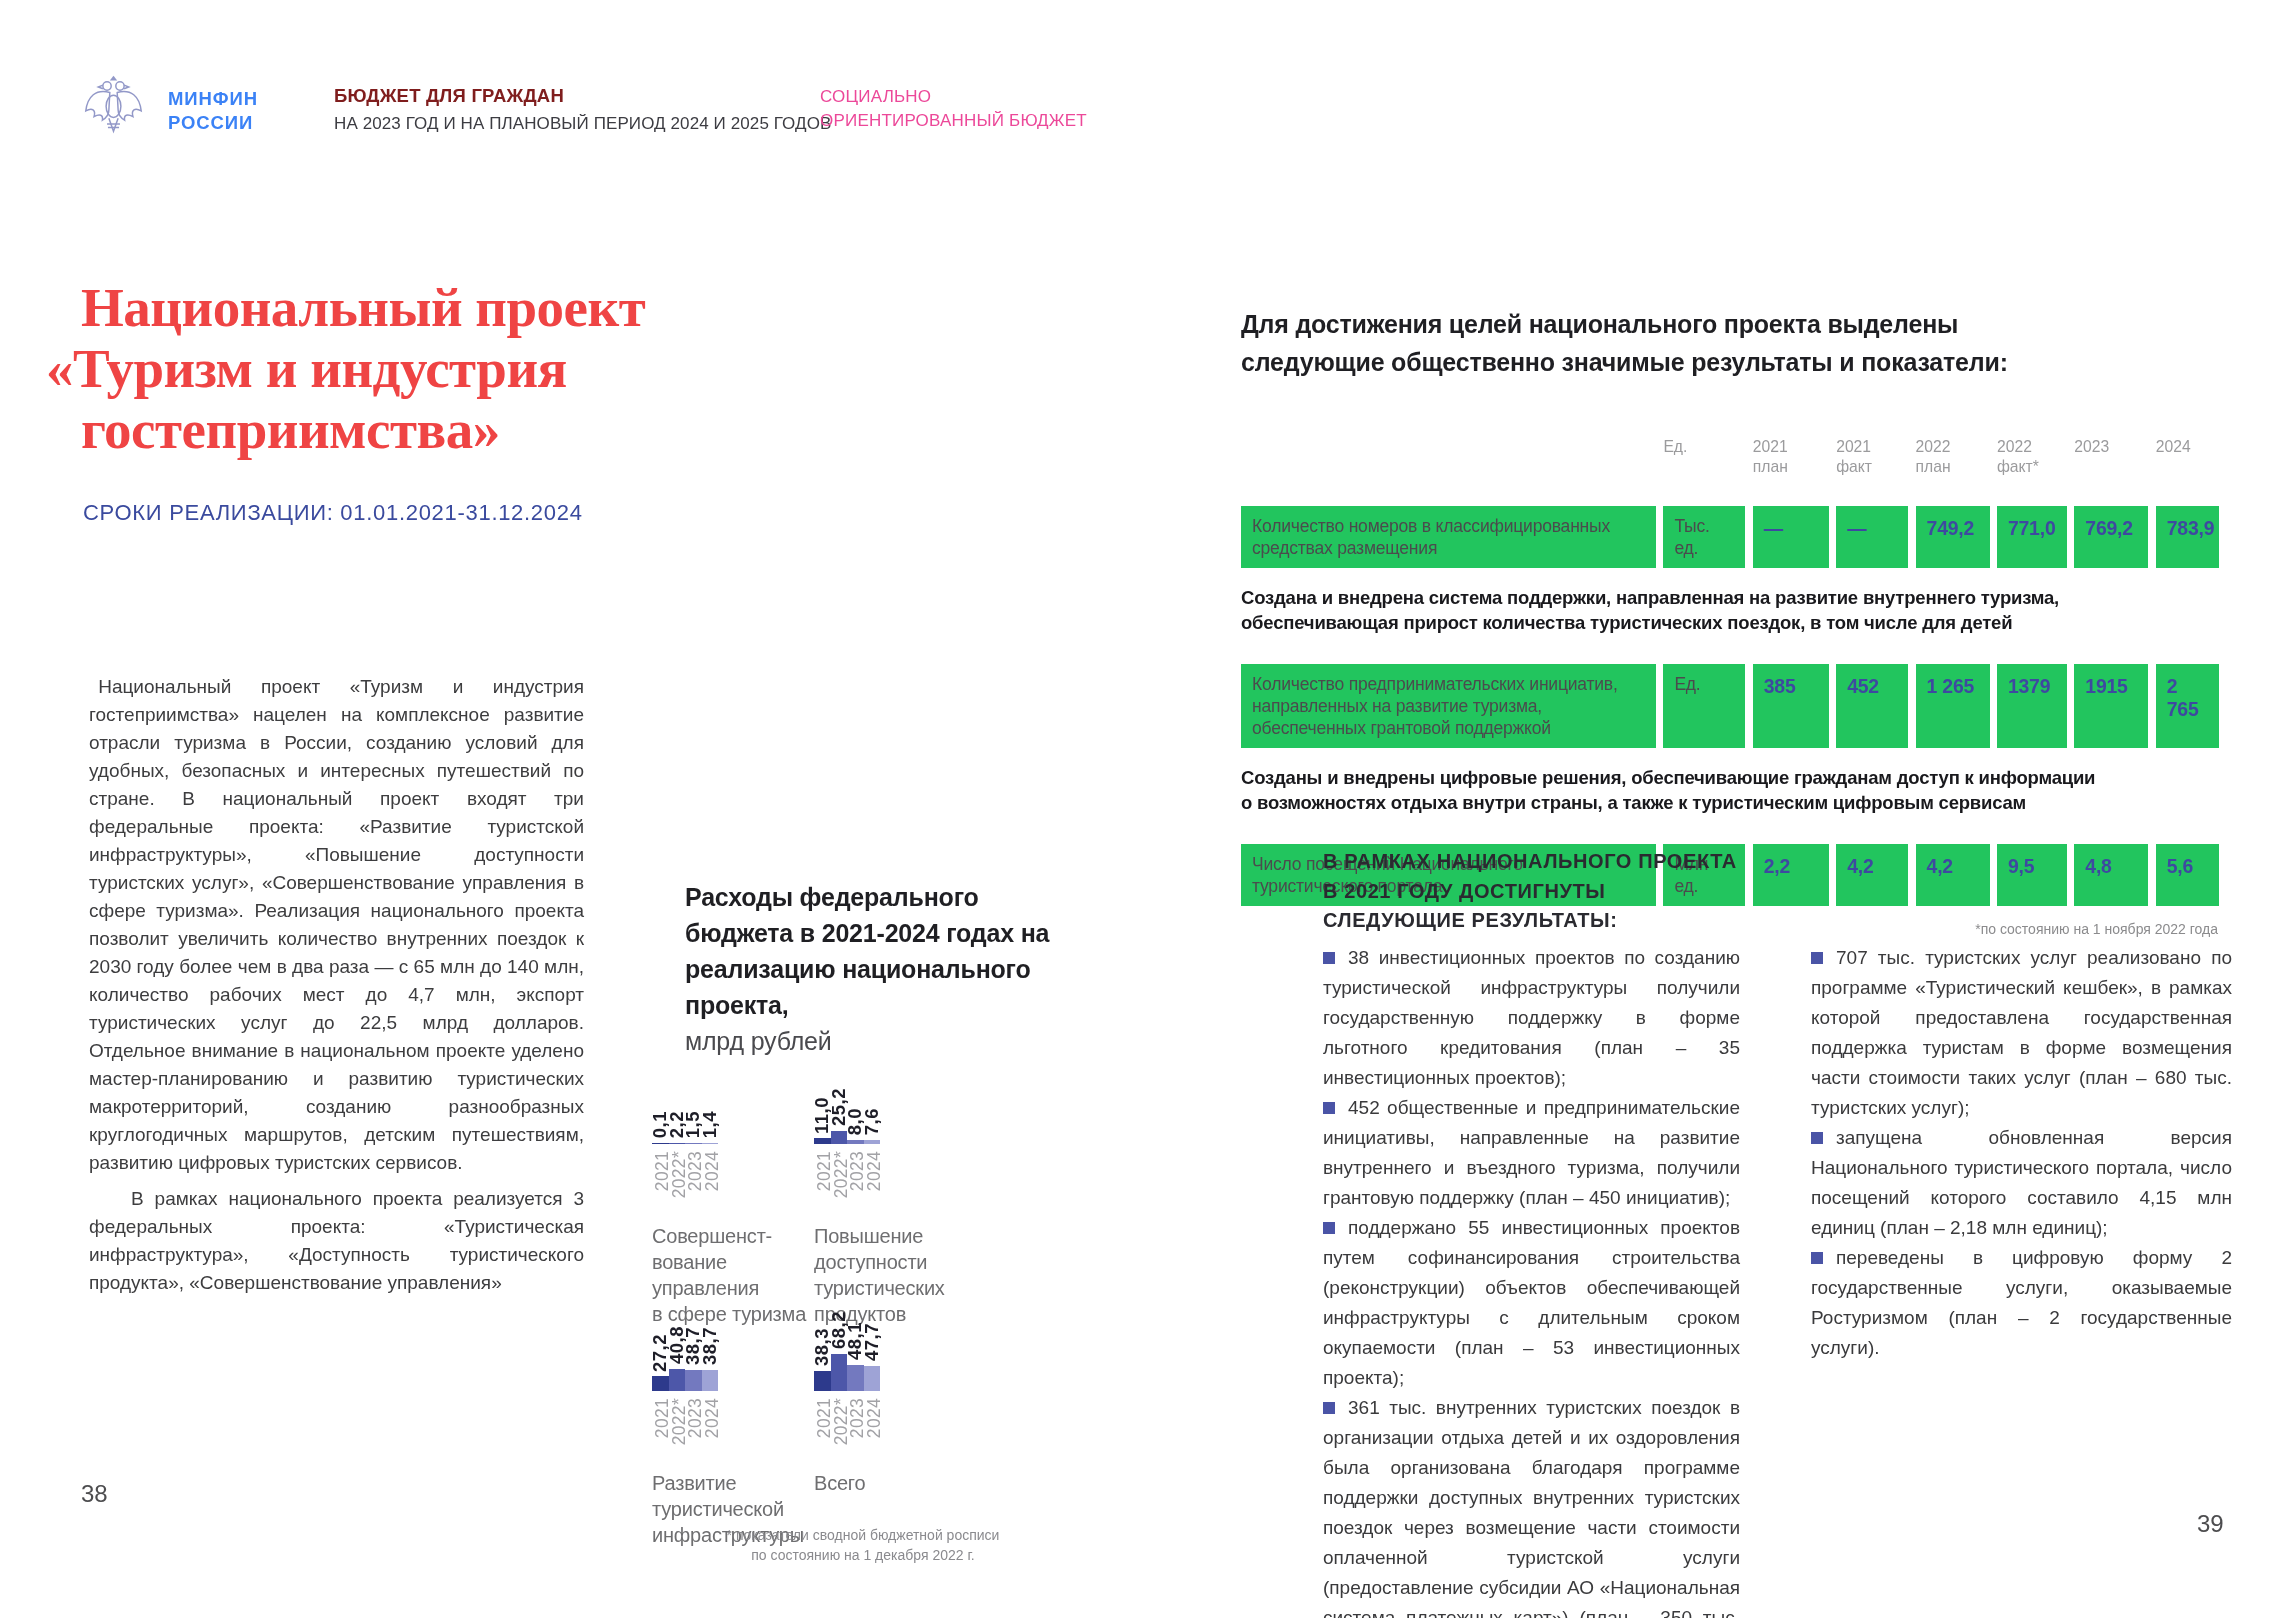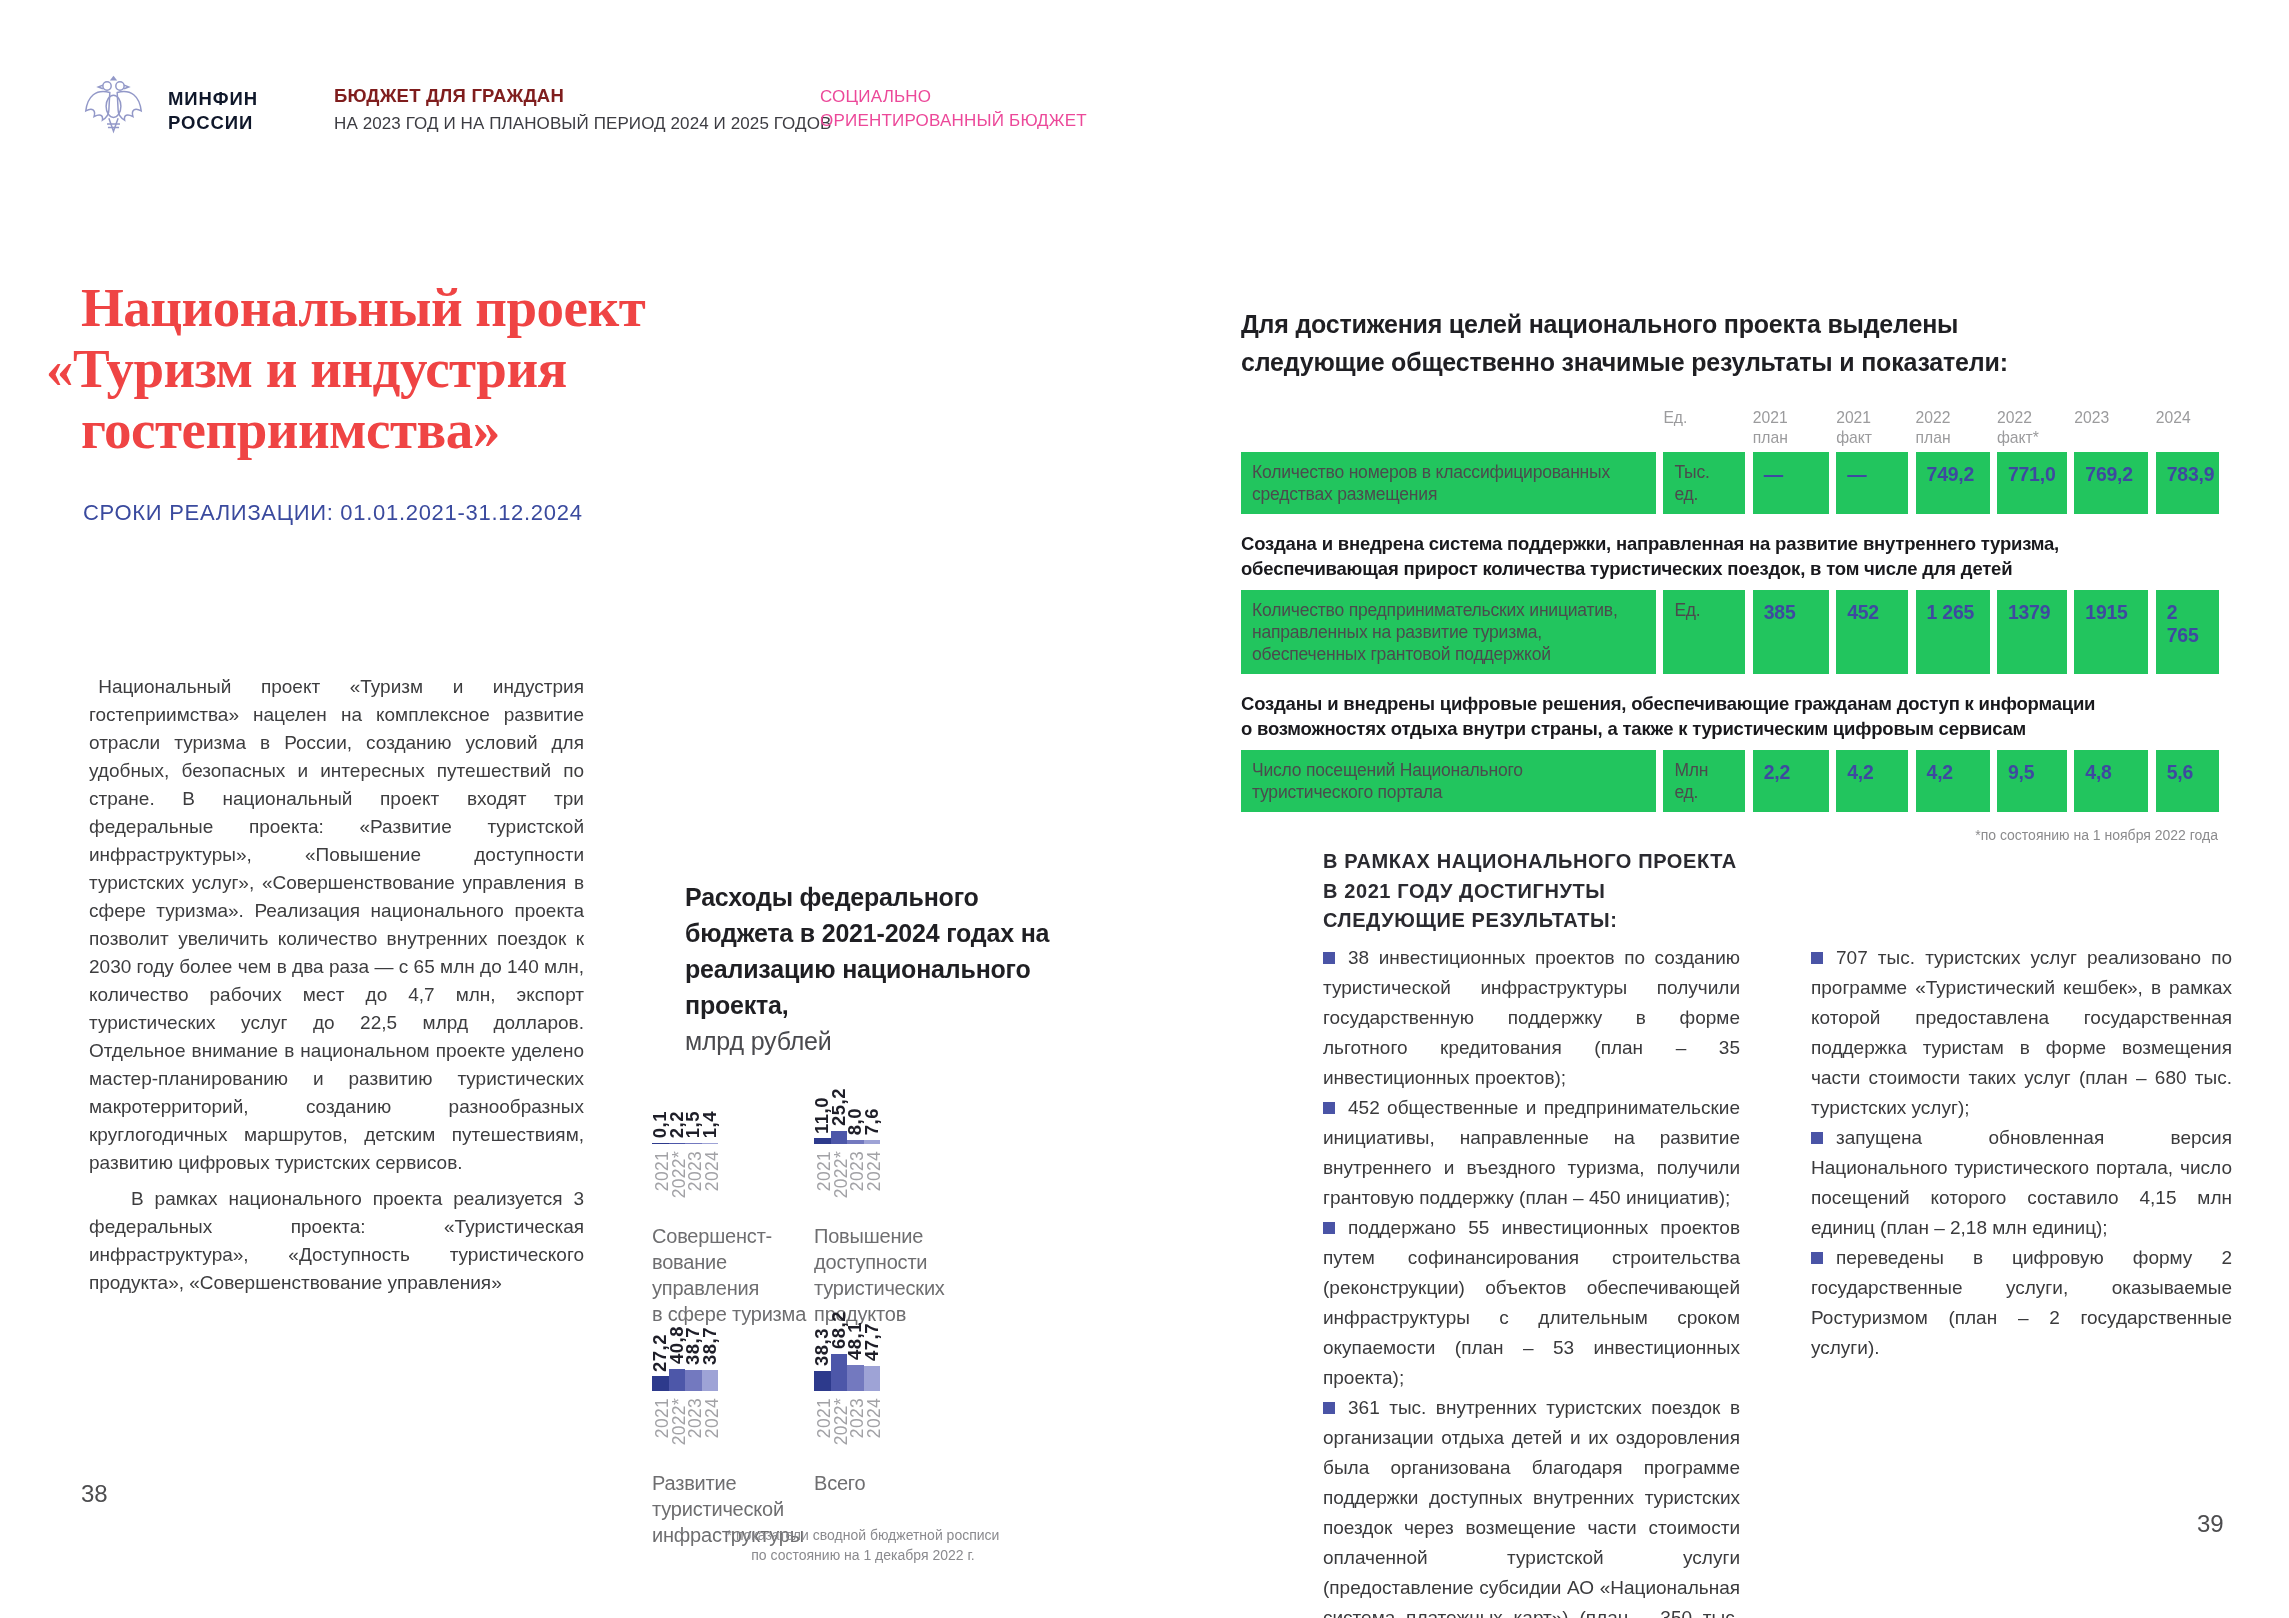--- a/index.html
+++ b/index.html
@@ -6,21 +6,21 @@
   body{
     width:2290px;height:1619px;position:relative;background:#ffffff;
     font-family:"Liberation Sans",sans-serif;color:#3a3a3c;
     -webkit-font-smoothing:antialiased;overflow:hidden;
   }
   .abs{position:absolute;}
 
   
   .logo-box{left:83px;top:72px;width:61px;height:65px;}
   .minfin{left:168px;top:87px;font-weight:bold;font-size:18.5px;line-height:24px;
-          color:#0f172a;letter-spacing:0.9px;}
+          color:#3b82f6;letter-spacing:0.9px;}
   .broch{left:334px;top:85px;}
   .broch-title{font-weight:bold;font-size:18.5px;color:#7f1d1d;letter-spacing:0.2px;}
   .broch-sub{font-size:17px;color:#3c3c42;margin-top:6.5px;letter-spacing:0.1px;}
   .social{left:820px;top:85px;font-size:17px;line-height:24px;color:#ec4899;letter-spacing:0.2px;}
 
   
   .main-title{left:46px;top:277px;width:978px;
     font-family:"Liberation Serif",serif;font-weight:bold;font-size:55px;
     line-height:61px;color:#ef4444;letter-spacing:-0.5px;}
   .main-title .ind{padding-left:35px;}
@@ -55,21 +55,21 @@
 
   .page-num{font-size:24px;color:#4d4d4f;}
   .pn-left{left:81px;top:1480px;}
   .pn-right{left:2197px;top:1510px;}
 
   
   .rp-heading{left:1241px;top:305px;width:1006px;font-weight:bold;font-size:25px;
     line-height:38px;color:#1f1f23;letter-spacing:-0.2px;}
 
   .rtable{left:1241px;top:408px;width:977px;}
-  .t-grid{display:grid;grid-template-columns:415px 82px 76px 72px 74px 70px 74px 63px;column-gap:7.4px;}
+  .t-grid{display:grid;grid-template-columns:415px 82px 76px 72px 74px 70px 74px 63px;column-gap:7.4px;margin-top:29px;}
   .t-header{margin-bottom:3.7px;}
   .t-header div{color:#9b9b9d;font-size:15.7px;line-height:20px;white-space:pre-line;}
   .t-section-title{font-weight:bold;font-size:18.5px;line-height:25px;color:#19191d;
     margin:16.6px 0 9.2px;letter-spacing:-0.2px;white-space:pre-line;}
   .t-row > div{background:#22c55e;padding:9.2px 11px;}
   .c-label,.c-unit{font-size:17.5px;line-height:22px;color:#4b4b4d;letter-spacing:-0.2px;}
   .c-val{font-weight:bold;font-size:19.4px;color:#3e49a0;letter-spacing:-0.2px;padding-top:11px !important;}
   .t-footnote{text-align:right;font-size:14px;color:#8b8b8d;margin-top:14.8px;}
 
   .results-heading{left:1323px;top:847px;width:517px;font-weight:bold;font-size:20px;

